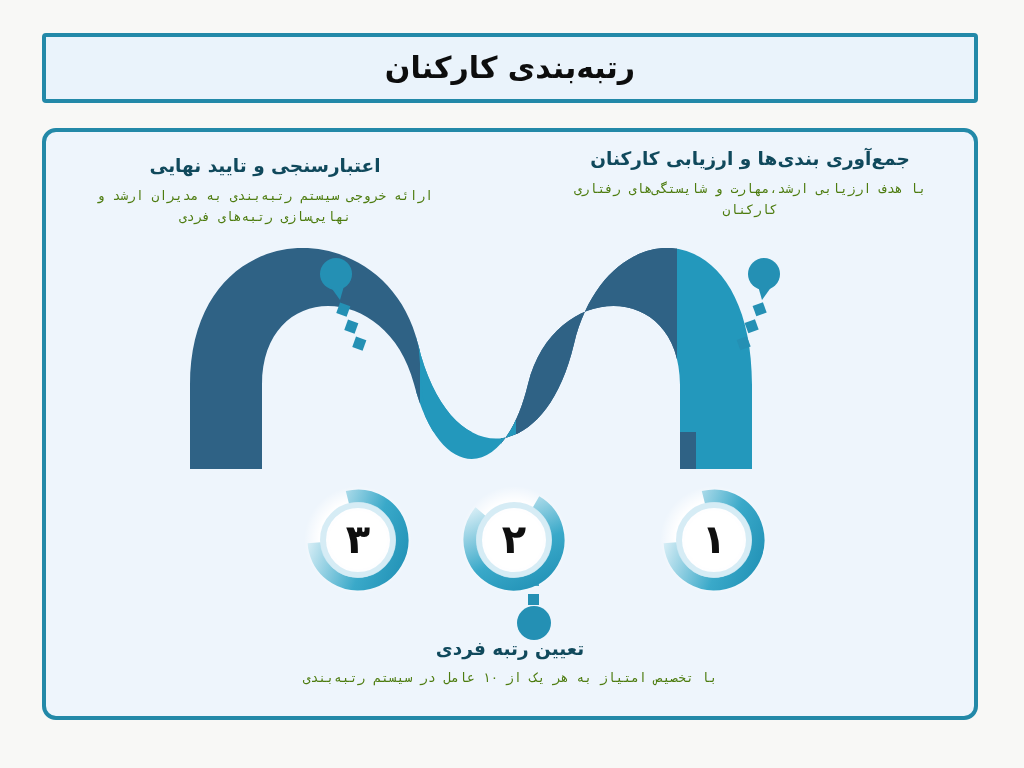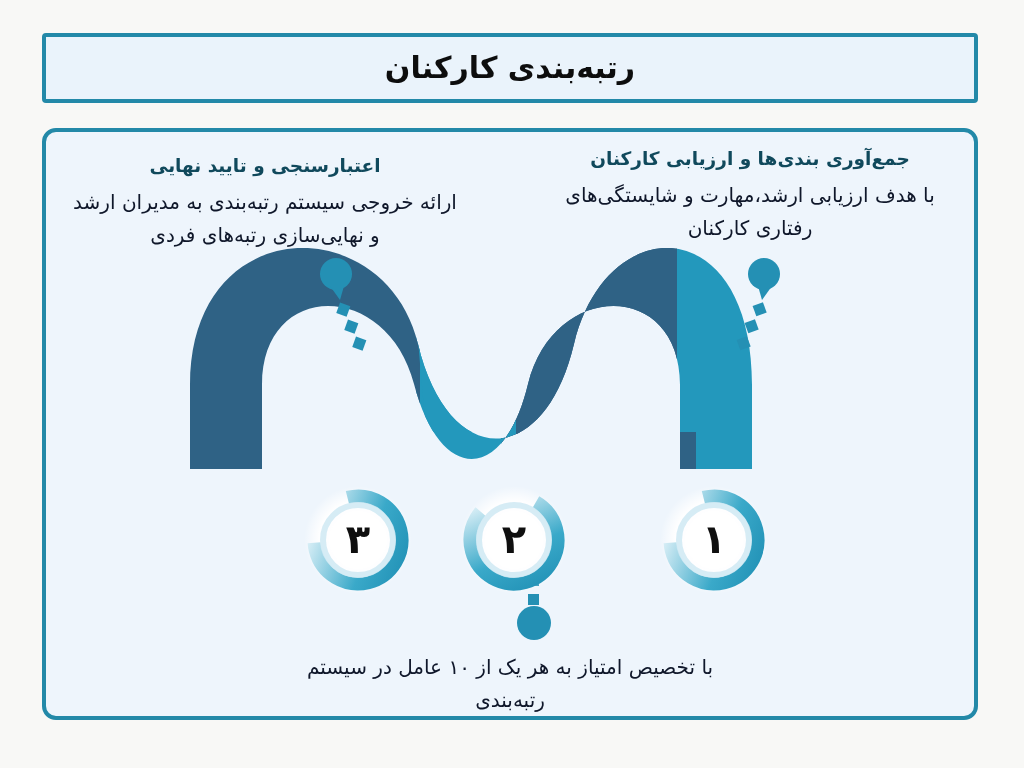--- a/index.html
+++ b/index.html
@@ -61,44 +61,45 @@
   }
   .step-heading {
     font-size: 18.5px;
     font-weight: bold;
     color: #10495c;
     line-height: 1.35;
     margin: 0;
     white-space: nowrap;
   }
   .step-body {
-    font-size: 20px;
-    color: #0f172a;
+    font-size: 13px;
+    color: #4d7c0f;
     line-height: 1.65;
     margin: 7px 0 0 0;
+    font-family: Liberation Mono, monospace;
   }
 
   #step1-text {
     right: 34px;
     top: 15px;
     width: 380px;
   }
   #step3-text {
     left: 24px;
     top: 22px;
     width: 390px;
   }
   #step2-text {
     left: 50%;
     transform: translateX(-50%);
     top: 505px;
     width: 460px;
   }
   #step2-text .step-body {
-    margin-top: 14px;
+    margin-top: 6px;
   }
 
   
   #wave-layer {
     position: absolute;
     left: 0;
     top: 0;
     width: 936px;
     height: 592px;
   }
@@ -143,20 +144,21 @@
     <div class="step-heading">جمع‌آوری بندی‌ها و ارزیابی کارکنان</div>
     <div class="step-body">با هدف ارزیابی ارشد،مهارت و شایستگی‌های رفتاری کارکنان</div>
   </div>
 
   <div class="step-text" id="step3-text">
     <div class="step-heading">اعتبارسنجی و تایید نهایی</div>
     <div class="step-body">ارائه خروجی سیستم رتبه‌بندی به مدیران ارشد و نهایی‌سازی رتبه‌های فردی</div>
   </div>
 
   <div class="step-text" id="step2-text">
+    <div class="step-heading">تعیین رتبه فردی</div>
     <div class="step-body">با تخصیص امتیاز به هر یک از ۱۰ عامل در سیستم رتبه‌بندی</div>
   </div>
 
   <svg id="wave-layer" viewBox="0 0 936 592">
     <defs>
 
       <clipPath id="ribbon-clip">
         <path d="M 216 337
                  L 216 250
                  C 216 150, 340 150, 366 250

